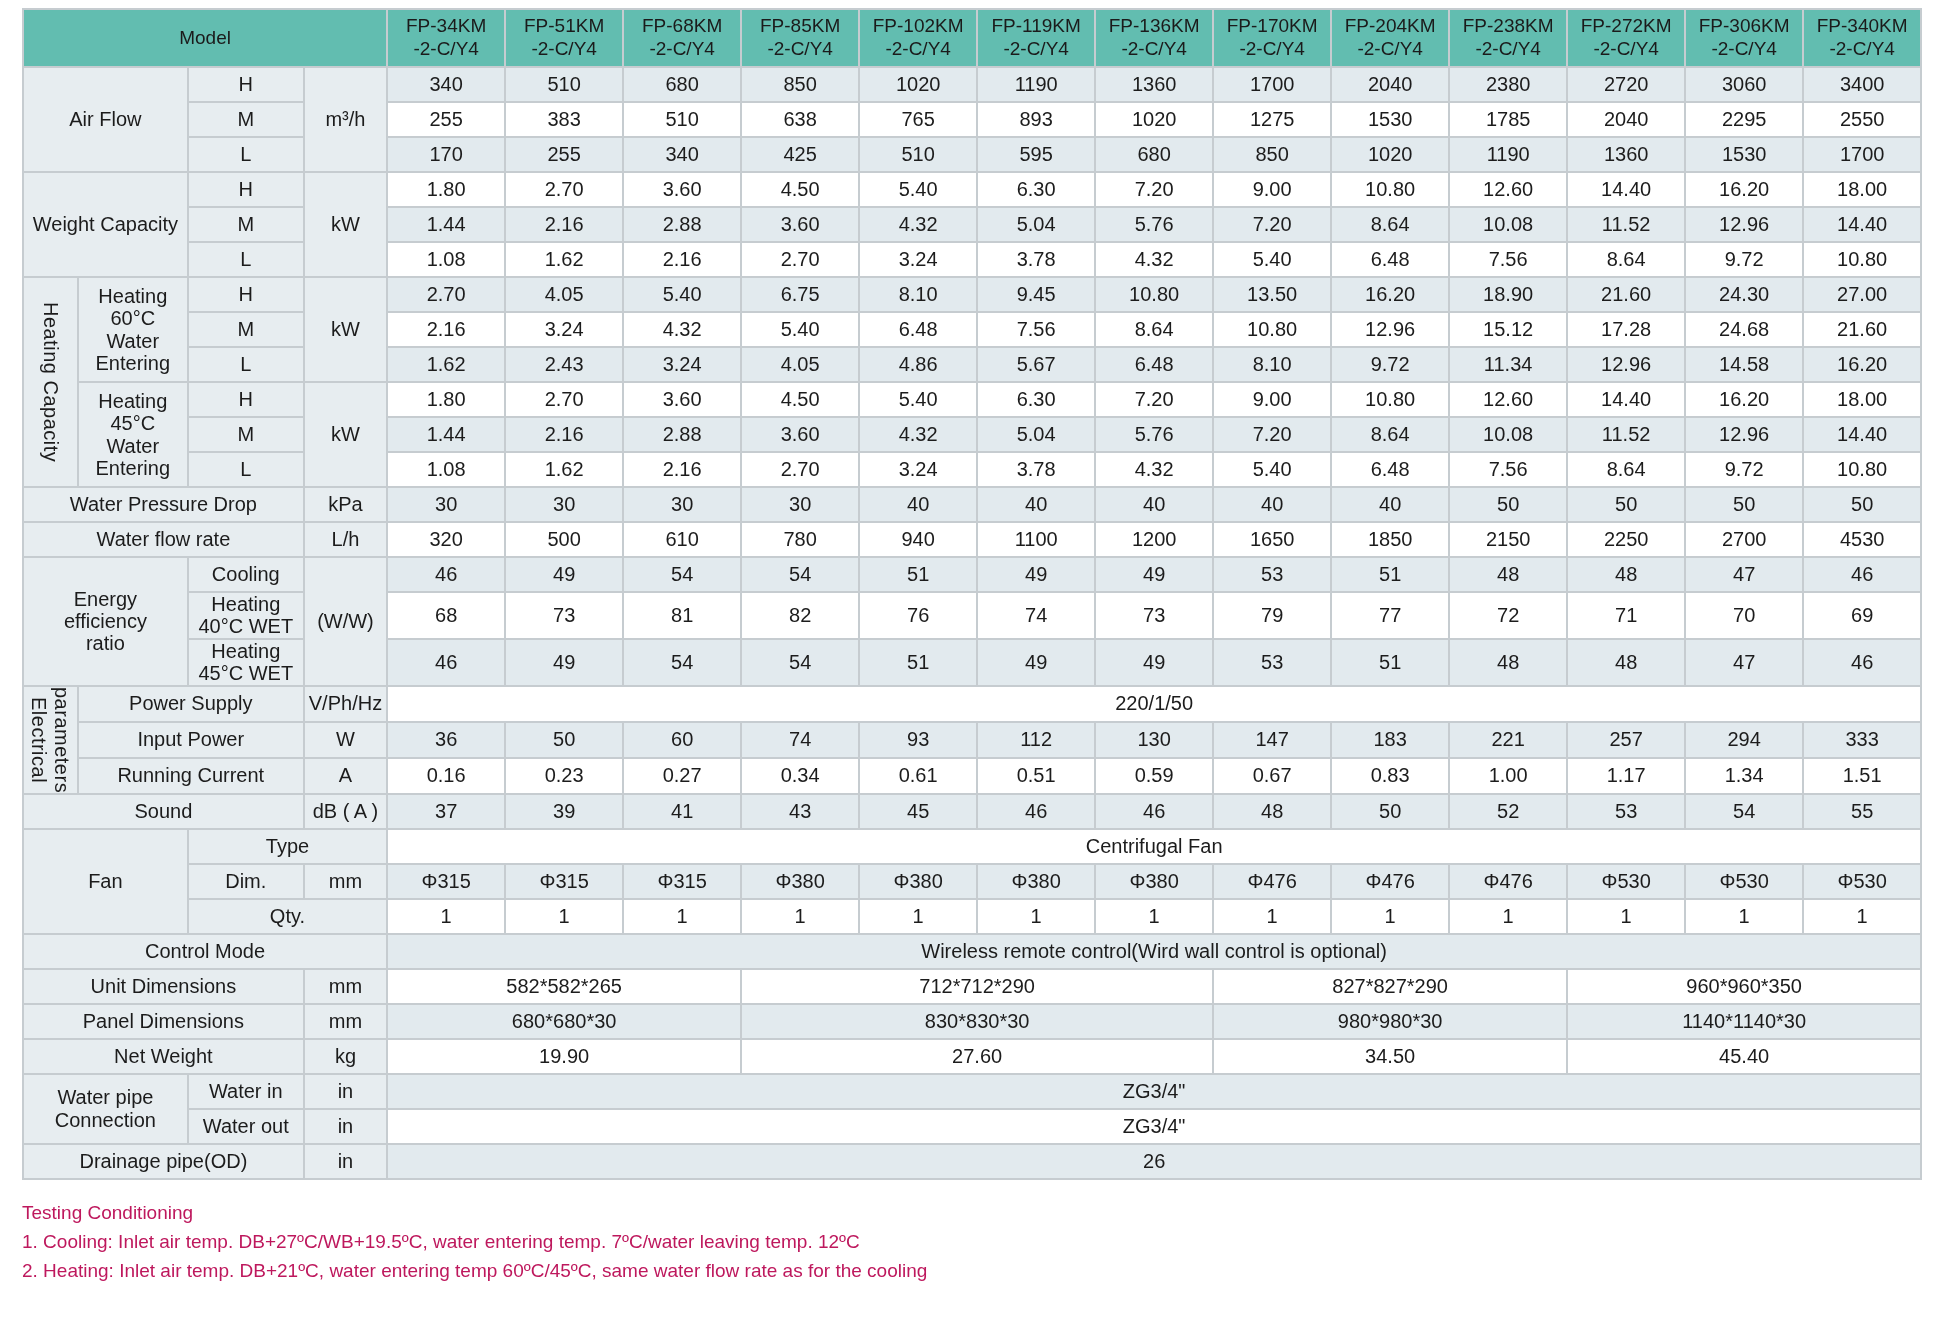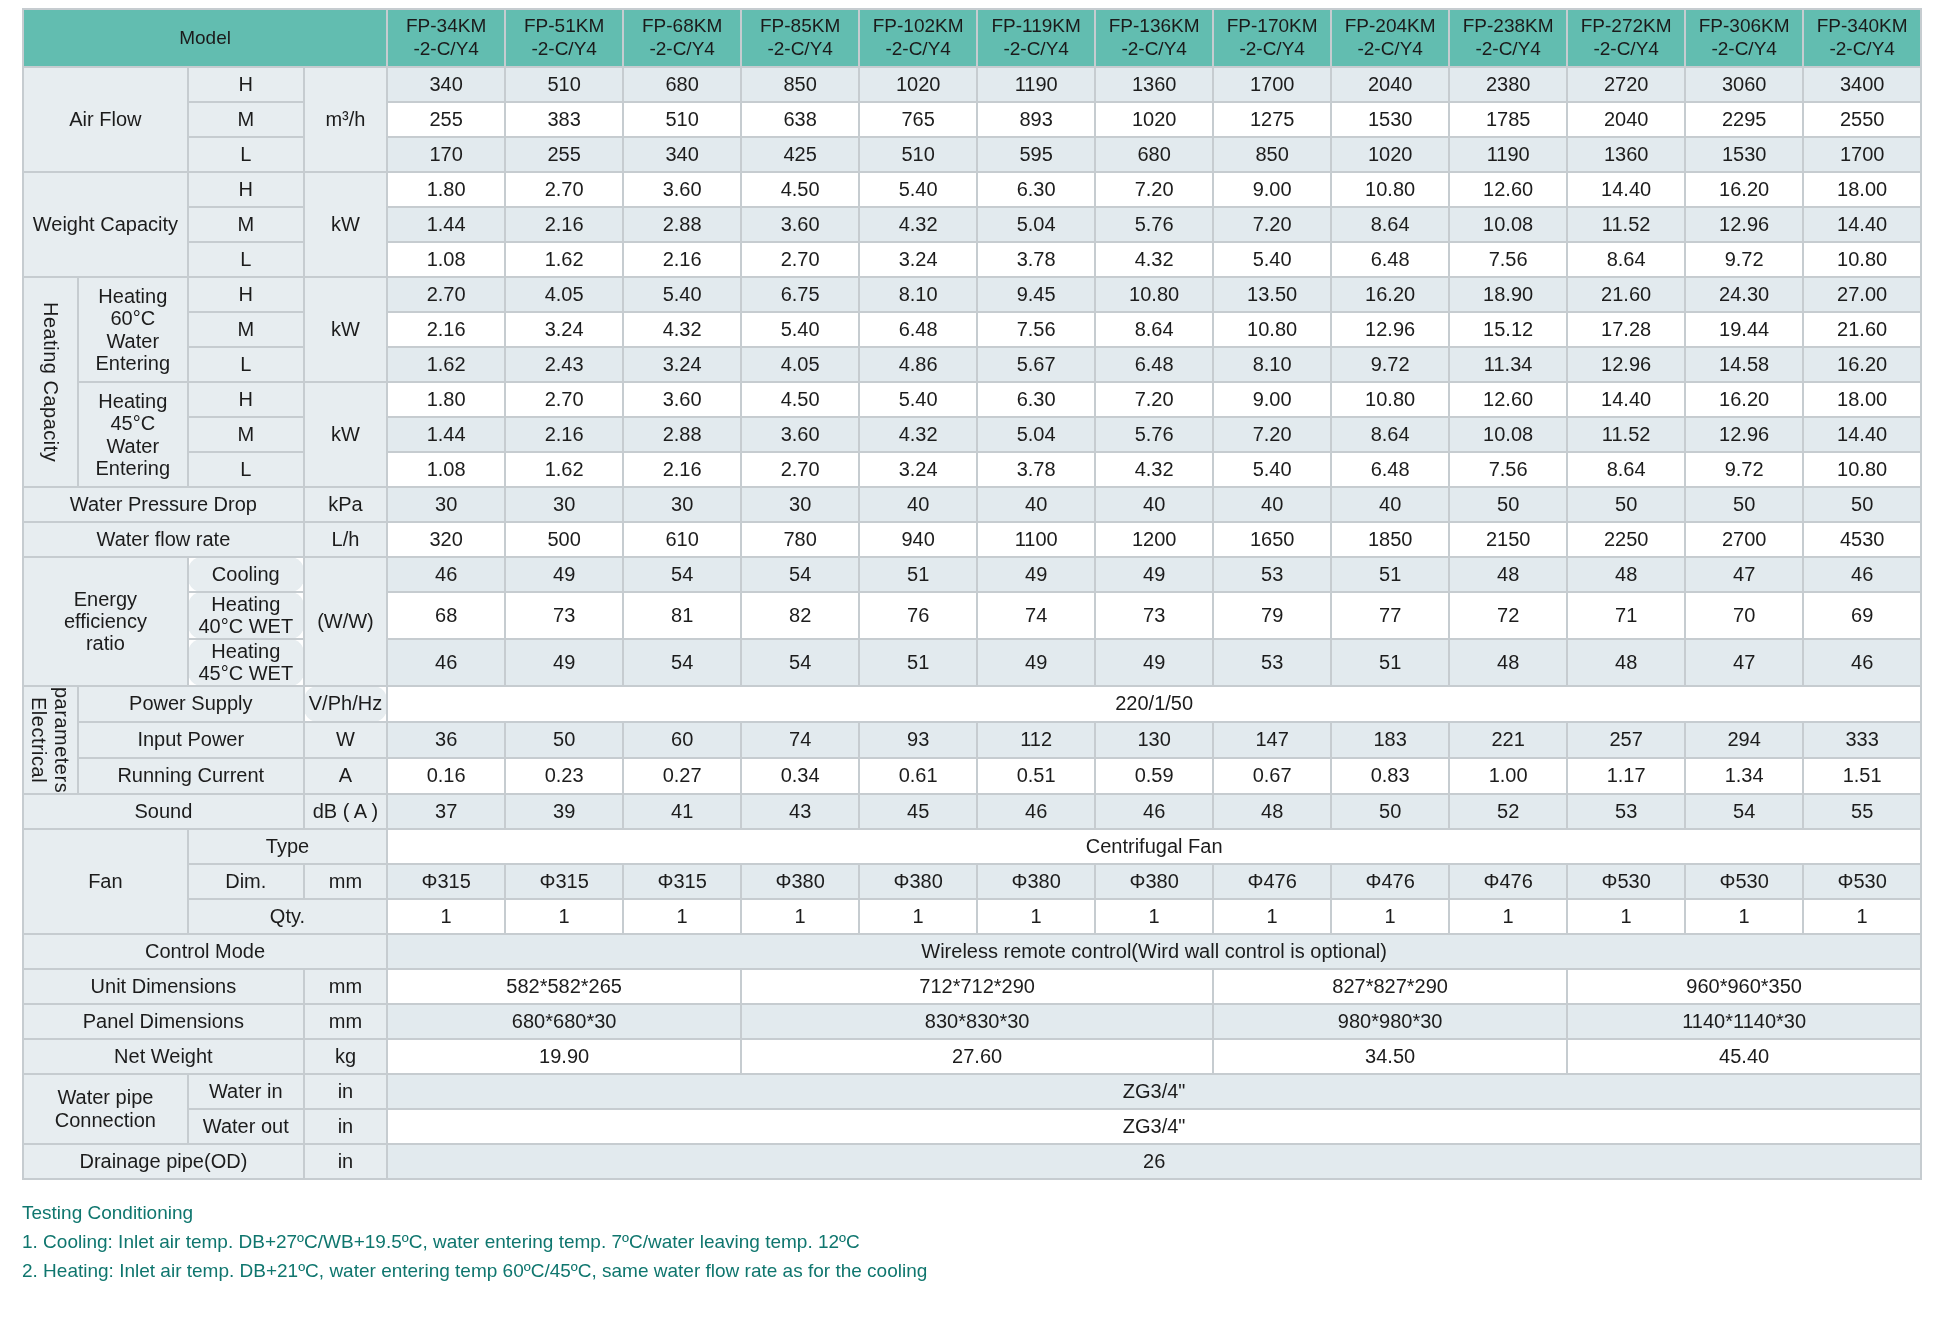--- a/index.html
+++ b/index.html
@@ -33,31 +33,31 @@
     color:#1b1b1b;
     line-height:1.2;
   }
   table.spec tbody tr{height:35px;}
   
   tr.a td.v{background:#e2eaee;}
   tr.w td.v{background:#ffffff;}
   
   td.lbl{background:#e7edf0;font-size:19px;}
   td.left{text-align:left;padding-left:8px;}
-  td.sm{font-size:15px;border-radius:14px;}
+  td.sm{font-size:15px;}
   td.vert{
     background:#e7edf0;
     writing-mode:vertical-rl;
     text-orientation:mixed;
     font-size:15px;
     padding:2px 0;
     letter-spacing:.5px;
   }
   td.vlr{writing-mode:vertical-lr;line-height:1.05;}
-  .footer{margin-top:20px;font-size:19px;line-height:1.33;color:#0f766e;}
+  .footer{margin-top:20px;font-size:19px;line-height:1.33;color:#be185d;}
   .footer div{margin:0 0 4px 0;}
 </style>
 </head>
 <body>
 
 <div class="page">
   <table class="spec">
     <colgroup>
         <col style="width: 35px;">
         <col style="width: 110px;">
@@ -237,21 +237,21 @@
           <td class="v">3.24</td>
           <td class="v">4.32</td>
           <td class="v">5.40</td>
           <td class="v">6.48</td>
           <td class="v">7.56</td>
           <td class="v">8.64</td>
           <td class="v">10.80</td>
           <td class="v">12.96</td>
           <td class="v">15.12</td>
           <td class="v">17.28</td>
-          <td class="v">19.44</td>
+          <td class="v">24.68</td>
           <td class="v">21.60</td>
         </tr>
         <tr class="a">
           <td class="lbl">L</td>
           <td class="v">1.62</td>
           <td class="v">2.43</td>
           <td class="v">3.24</td>
           <td class="v">4.05</td>
           <td class="v">4.86</td>
           <td class="v">5.67</td>

